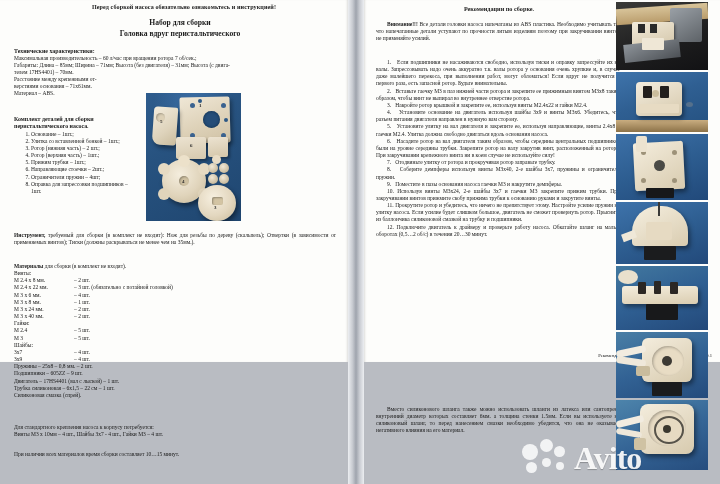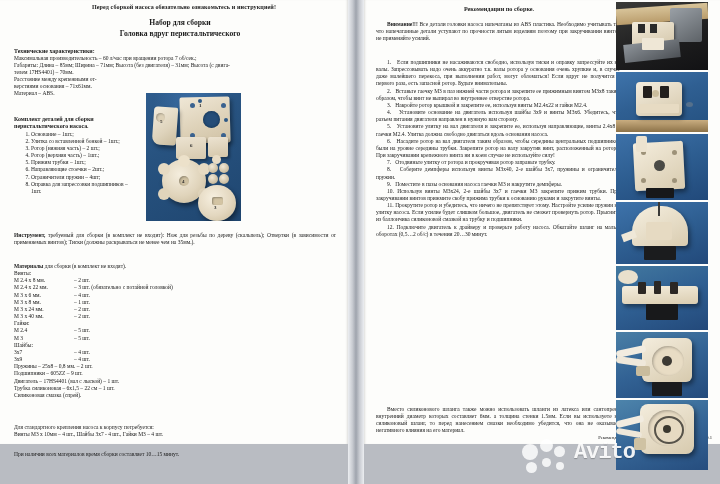--- a/index.html
+++ b/index.html
@@ -7,21 +7,21 @@
   body{
     width:720px;height:484px;overflow:hidden;
     background:#c9ccd1;
     font-family:"Liberation Serif", serif;
     color:#1a1a1a;
     -webkit-font-smoothing:antialiased;
   }
   .viewport{position:relative;width:720px;height:484px;overflow:hidden;background:#b9bcc2;}
 
   
-  .sheet{position:absolute;top:0;background:#fdfdfb;height:444px;}
+  .sheet{position:absolute;top:0;background:#fdfdfb;height:362px;}
   .sheet.left{left:0;width:348px;box-shadow:inset -2px 0 3px -2px rgba(0,0,0,.25);}
   .sheet.right{left:364px;width:356px;box-shadow:inset 2px 0 3px -2px rgba(0,0,0,.25);}
   .gutter{position:absolute;top:0;left:348px;width:16px;height:484px;
      background:linear-gradient(to right,#eceef1 0%,#c8cbd1 28%,#9fa4ad 50%,#c8cbd1 72%,#eceef1 100%);}
   .ttj{font-size:5.5px;line-height:7.15px;text-align:justify;}
   b,.b{font-weight:bold;}
 
   
   .hdr-warn{position:absolute;left:58px;top:3px;width:252px;text-align:center;
      font-weight:bold;font-size:6.1px;line-height:8px;letter-spacing:.1px;}
@@ -48,22 +48,22 @@
   
   .photo{position:absolute;overflow:hidden;background:#27537f;}
   .photo .ph-inner{position:absolute;inset:0;}
 
   .footer-note{position:absolute;right:8px;bottom:3px;font-size:4.6px;line-height:6px;
      text-align:right;color:#111;}
 
   
   .wm{position:absolute;left:520px;top:438px;width:196px;height:44px;pointer-events:none;}
   .wm .dots span{position:absolute;border-radius:50%;background:rgba(255,255,255,.82);}
-  .wm .avito{position:absolute;left:54px;top:2px;font-family:Liberation Mono, monospace;
-     font-weight:bold;font-size:22px;letter-spacing:-1px;color:rgba(255,255,255,.92);
+  .wm .avito{position:absolute;left:54px;top:2px;font-family:Liberation Serif, serif;
+     font-weight:bold;font-size:32px;letter-spacing:-1px;color:rgba(255,255,255,.92);
      text-shadow:0 1px 1px rgba(0,0,0,.25);}
 </style>
 </head>
 <body>
 
 <div class="viewport">
 
   <div class="sheet left">
 
     <div class="hdr-warn">Перед сборкой насоса обязательно ознакомьтесь и инструкцией!</div>

